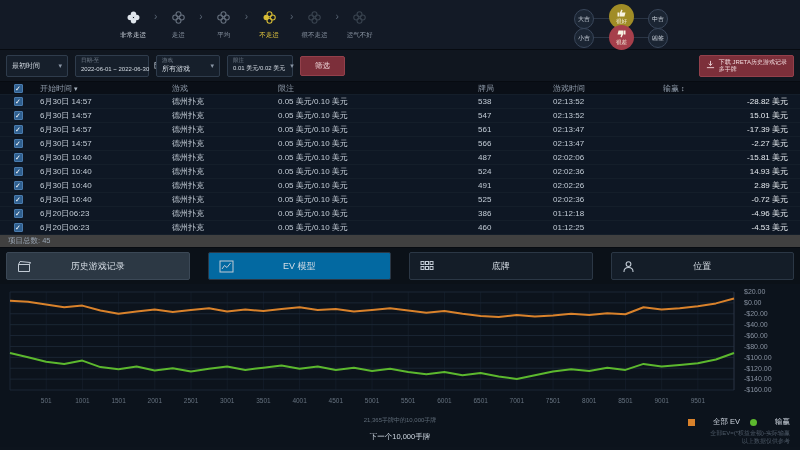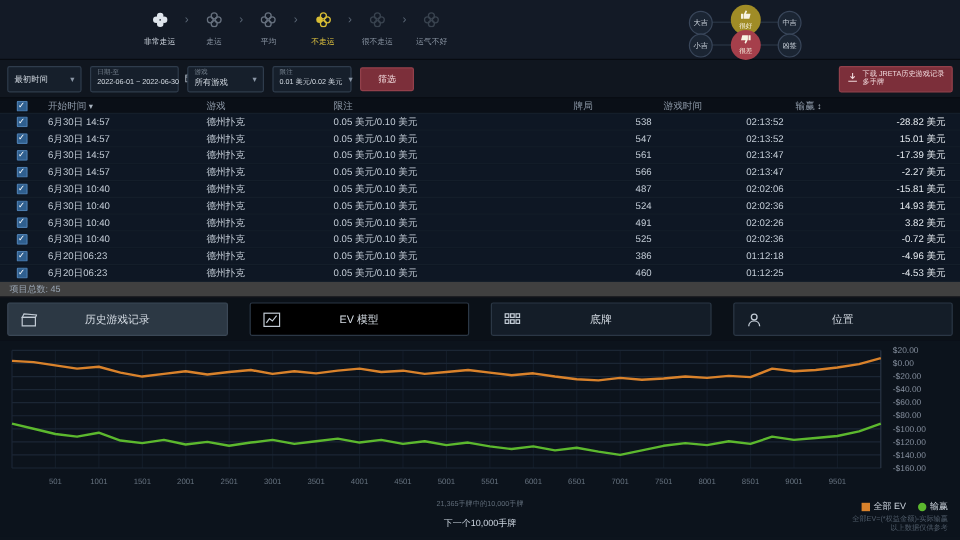--- a/index.html
+++ b/index.html
@@ -47,48 +47,48 @@
                   font-size:6px; }
 
   
   .gtable { width:800px; }
   .trow { display:grid; grid-template-columns:36px 132px 106px 200px 75px 110px 1fr;
           align-items:center; height:14px; border-bottom:1px solid #141e2a; background:#0e1724;
           font-size:8px; }
   .trow.thead { height:13px; background:#0a0f17; color:#8f9baa; font-size:8px; }
   .c { padding:0 4px; white-space:nowrap; overflow:hidden; }
   .c.cb { display:flex; justify-content:center; }
-  .c.num { text-align:right; padding-right:6px; }
+  .c.num { padding-right:6px; }
   .c.win { text-align:right; padding-right:12px; color:#e6ebf0; }
   .thead .c.num, .thead .c.win { text-align:left; color:#8f9baa; }
   .checkbox { width:9px; height:9px; background:#2f5f8f; border:1px solid #4a7bad; border-radius:1px;
               color:#fff; font-size:7px; line-height:8px; text-align:center; display:inline-block; }
   .sort-caret { font-size:7px; color:#aab4c0; margin-left:2px; }
   .totals-bar { height:13px; background:#404040; display:flex; align-items:center;
                 padding:0 8px; font-size:7.5px; color:#98a4b2; border-bottom:1px solid #070b11; }
 
   
   .tabs { display:flex; gap:18px; padding:4px 6px; background:#0b1118; }
   .tab { flex:1; height:28px; display:flex; align-items:center; justify-content:center; gap:8px;
          background:#141d28; border:1px solid #2b3745; border-radius:2px; font-size:9px;
          color:#d7dee6; cursor:pointer; position:relative; }
   .tab .ticon { position:absolute; left:10px; top:7px; }
   .tab.first { background:#2c3844; border-color:#3b4856; }
-  .tab.active { background:#000000; }
+  .tab.active { background:#0369a1; }
 
   
   .chart-panel { background:#0c131c; height:163px; position:relative; padding-top:2px; }
   #chart { display:block; margin:0 4px; }
   .chart-footer { position:relative; height:30px; }
   .pager { position:absolute; left:50%; transform:translateX(-50%); top:0; text-align:center; }
   .pnote { font-size:6px; color:#5f6b78; }
   .pnext { font-size:7.5px; color:#cdd6e0; cursor:pointer; display:inline-block; margin-top:2px; }
   .legend { position:absolute; right:10px; top:1px; display:flex; gap:10px; align-items:center;
             font-size:7.5px; color:#cfd6df; }
-  .legend .item { display:flex; align-items:center; gap:3px; }
+  .legend .item { display:flex; align-items:center; gap:18px; }
   .lg-sq { width:7px; height:7px; display:inline-block; }
   .lg-dot { width:7px; height:7px; border-radius:50%; display:inline-block; }
   .footnotes { position:absolute; right:10px; top:13px; text-align:right; font-size:6px;
                color:#505c6a; line-height:1.4; }
 </style>
 </head>
 <body>
 
 <div class="app">
 
@@ -312,21 +312,21 @@
         </div>
         <div class="trow">
           <div class="c cb">
             <span class="checkbox">✓</span>
           </div>
           <div class="c">6月30日 10:40</div>
           <div class="c">德州扑克</div>
           <div class="c">0.05 美元/0.10 美元</div>
           <div class="c num">491</div>
           <div class="c num">02:02:26</div>
-          <div class="c win">3.82 美元</div>
+          <div class="c win">2.89 美元</div>
         </div>
         <div class="trow">
           <div class="c cb">
             <span class="checkbox">✓</span>
           </div>
           <div class="c">6月30日 10:40</div>
           <div class="c">德州扑克</div>
           <div class="c">0.05 美元/0.10 美元</div>
           <div class="c num">525</div>
           <div class="c num">02:02:36</div>

